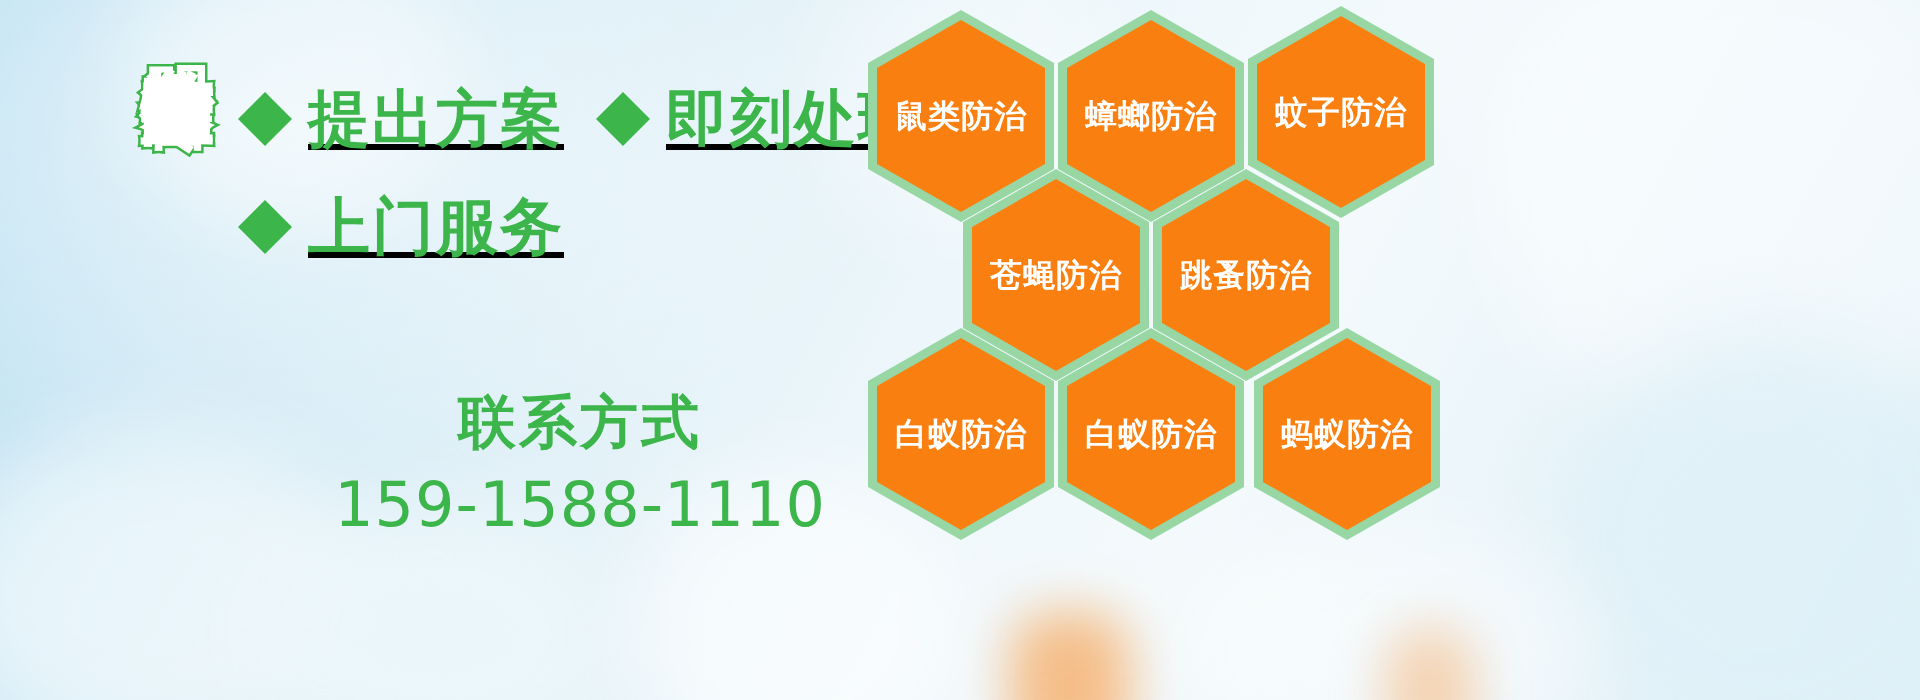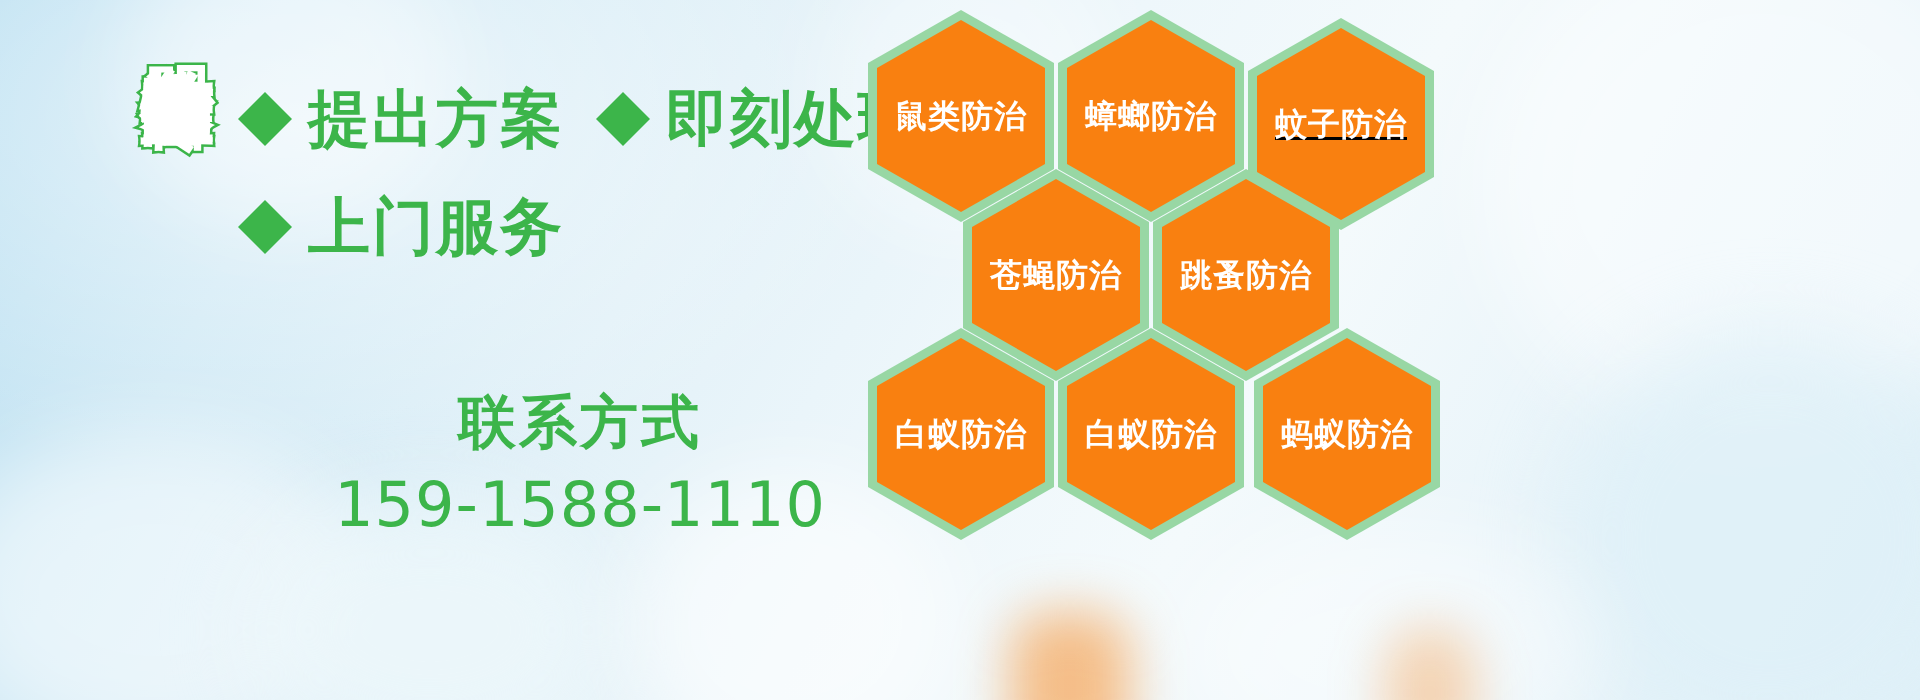--- a/index.html
+++ b/index.html
@@ -71,20 +71,21 @@
       0 0 1px rgba(60,181,74,0.55);
     white-space: nowrap;
   }
 
   
   .feature-row {
     position: absolute;
     display: flex;
     align-items: center;
     white-space: nowrap;
+    text-decoration: underline;
   }
   #feature-row-1 { left: 236px; top: 88px; }
   #feature-row-2 { left: 236px; top: 196px; }
 
   .feature-item {
     display: flex;
     align-items: center;
   }
   .diamond-icon {
     width: 58px;
@@ -231,21 +232,21 @@
     <div class="hex" style="left:8px;  top:10px;">
       <span class="hex-outer"></span>
       <span class="hex-inner"></span>
       <span class="hex-label">鼠类防治</span>
     </div>
     <div class="hex" style="left:198px; top:10px;">
       <span class="hex-outer"></span>
       <span class="hex-inner"></span>
       <span class="hex-label">蟑螂防治</span>
     </div>
-    <div class="hex" style="left:388px; top:18px;text-decoration:underline;">
+    <div class="hex" style="left:388px; top:6px;">
       <span class="hex-outer"></span>
       <span class="hex-inner"></span>
       <span class="hex-label">蚊子防治</span>
     </div>
 
     <div class="hex" style="left:103px; top:169px;">
       <span class="hex-outer"></span>
       <span class="hex-inner"></span>
       <span class="hex-label">苍蝇防治</span>
     </div>

